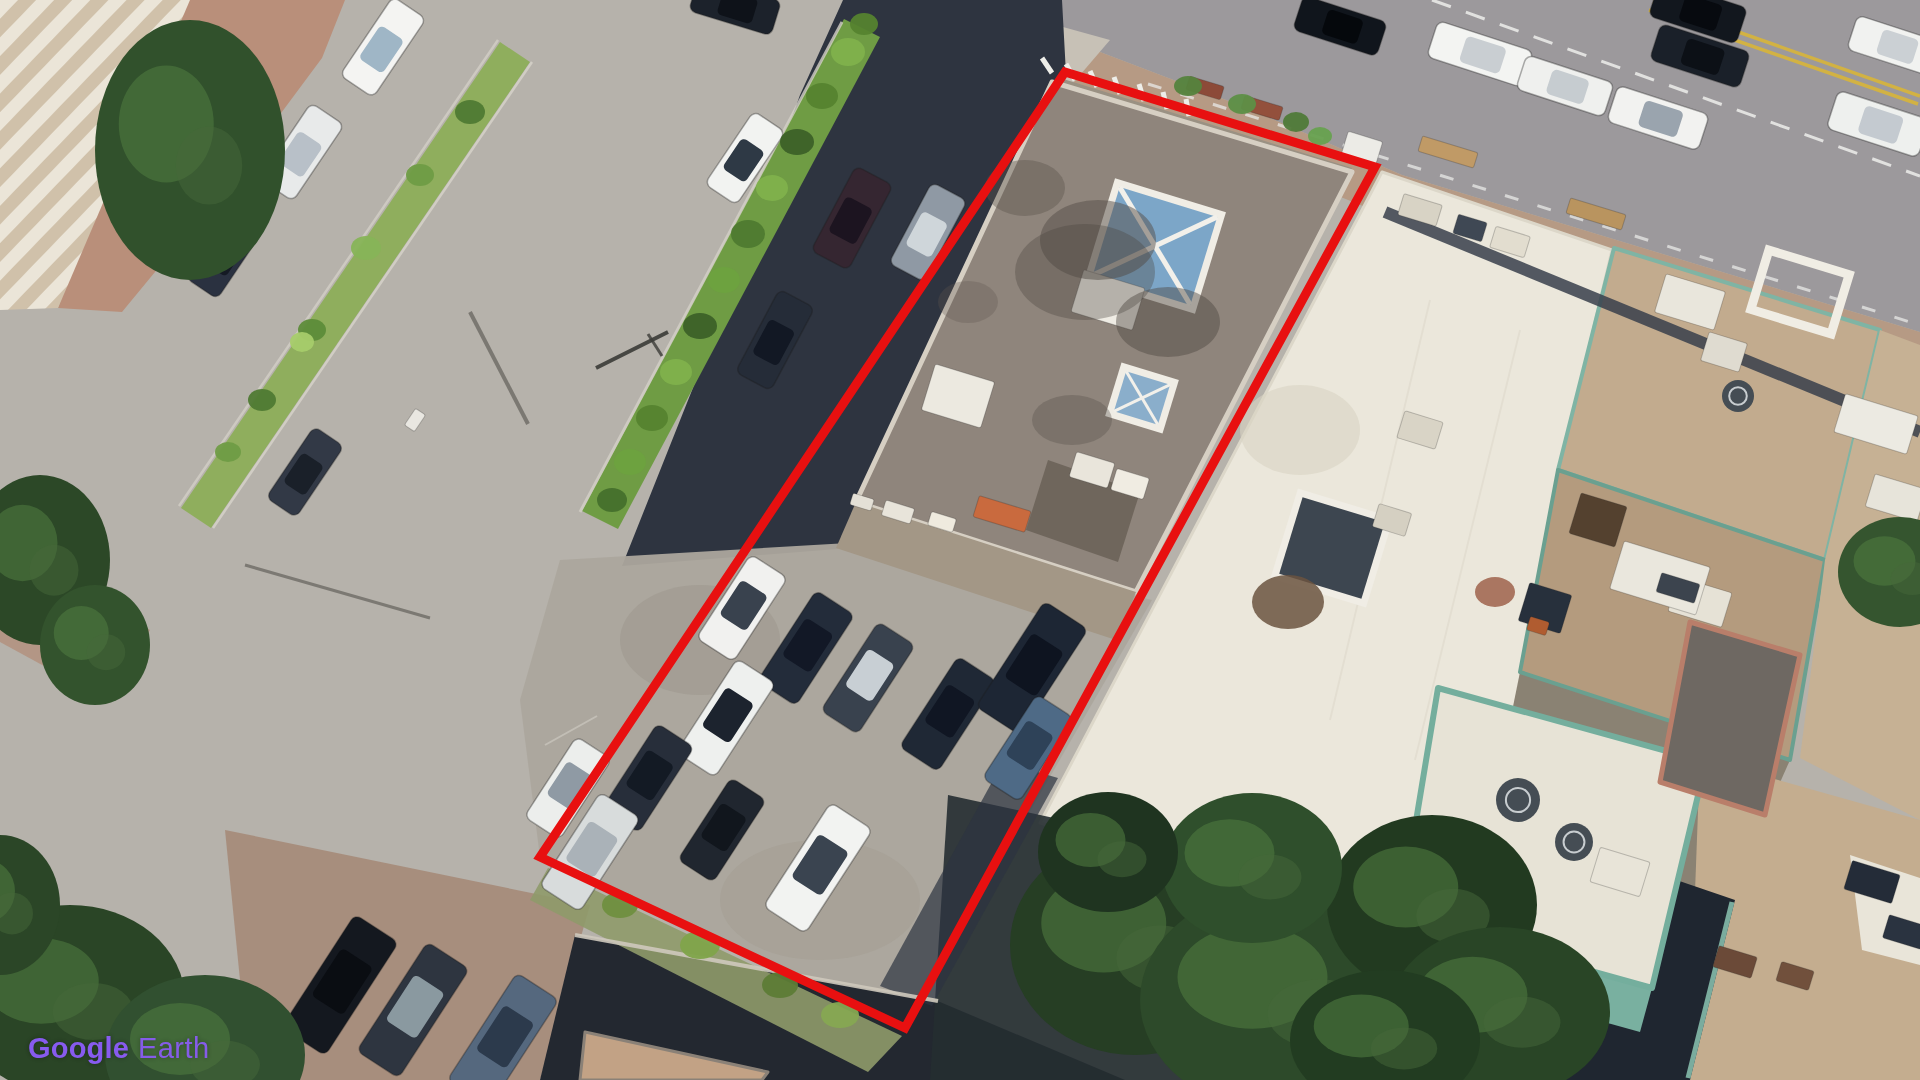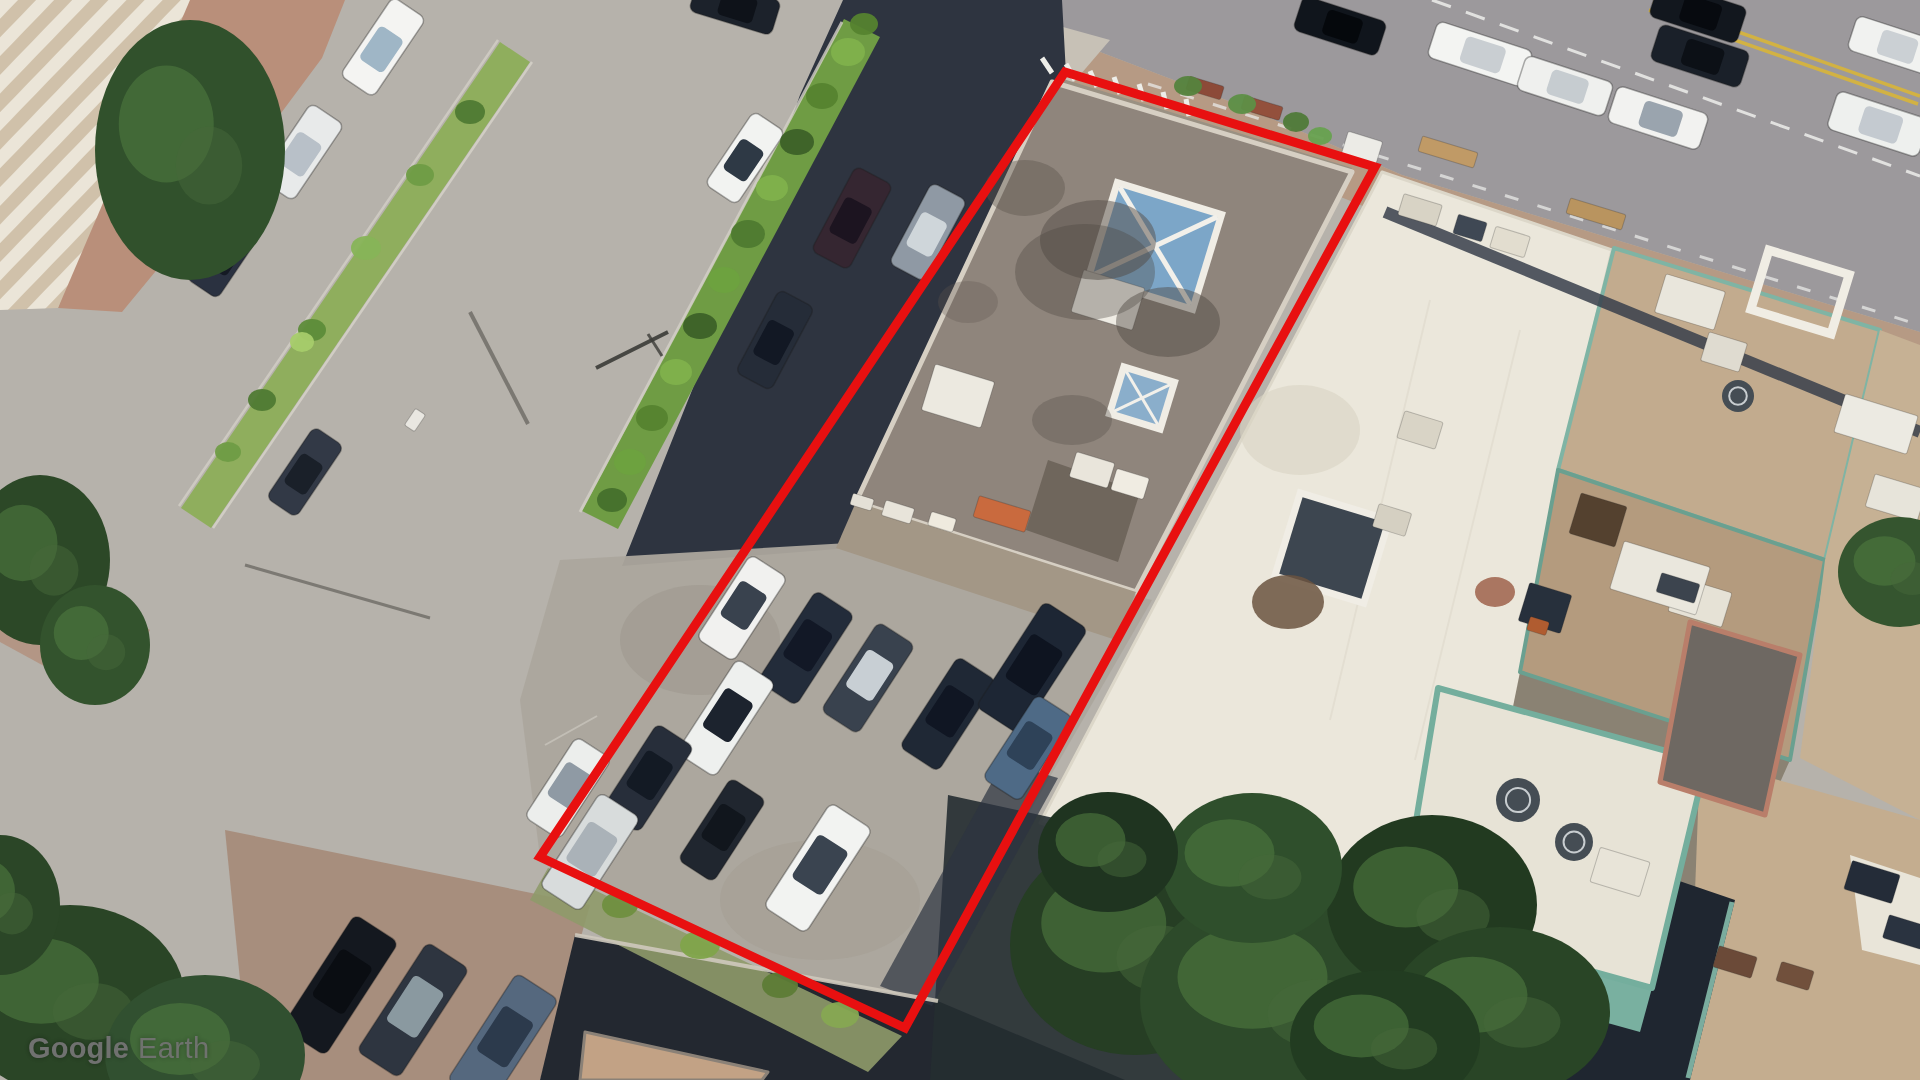--- a/index.html
+++ b/index.html
@@ -1,19 +1,19 @@
 <!DOCTYPE html>
 <html><head>
 <meta charset="utf-8">
 <style>
   html,body{margin:0;padding:0;background:#000;}
   #viewport{position:relative;width:1920px;height:1080px;overflow:hidden;
             font-family:"Liberation Sans",sans-serif;cursor:grab;}
   #scene{position:absolute;left:0;top:0;width:1920px;height:1080px;display:block;}
-  #watermark{position:absolute;left:28px;top:1032px;font-size:29px;color:#737373;
+  #watermark{position:absolute;left:28px;top:1032px;font-size:29px;color:#8b5cf6;
              letter-spacing:0.4px;text-shadow:0 0 5px rgba(0,0,0,0.35);user-select:none;}
   #watermark .wm-a{font-weight:bold;opacity:0.97;margin-right:9px;letter-spacing:0.2px;}
   #watermark .wm-b{font-weight:normal;opacity:0.93;}
 </style>
 </head>
 <body>
 
 <div id="viewport">
   <svg id="scene" viewBox="0 0 1920 1080" xmlns="http://www.w3.org/2000/svg">
     <defs>

